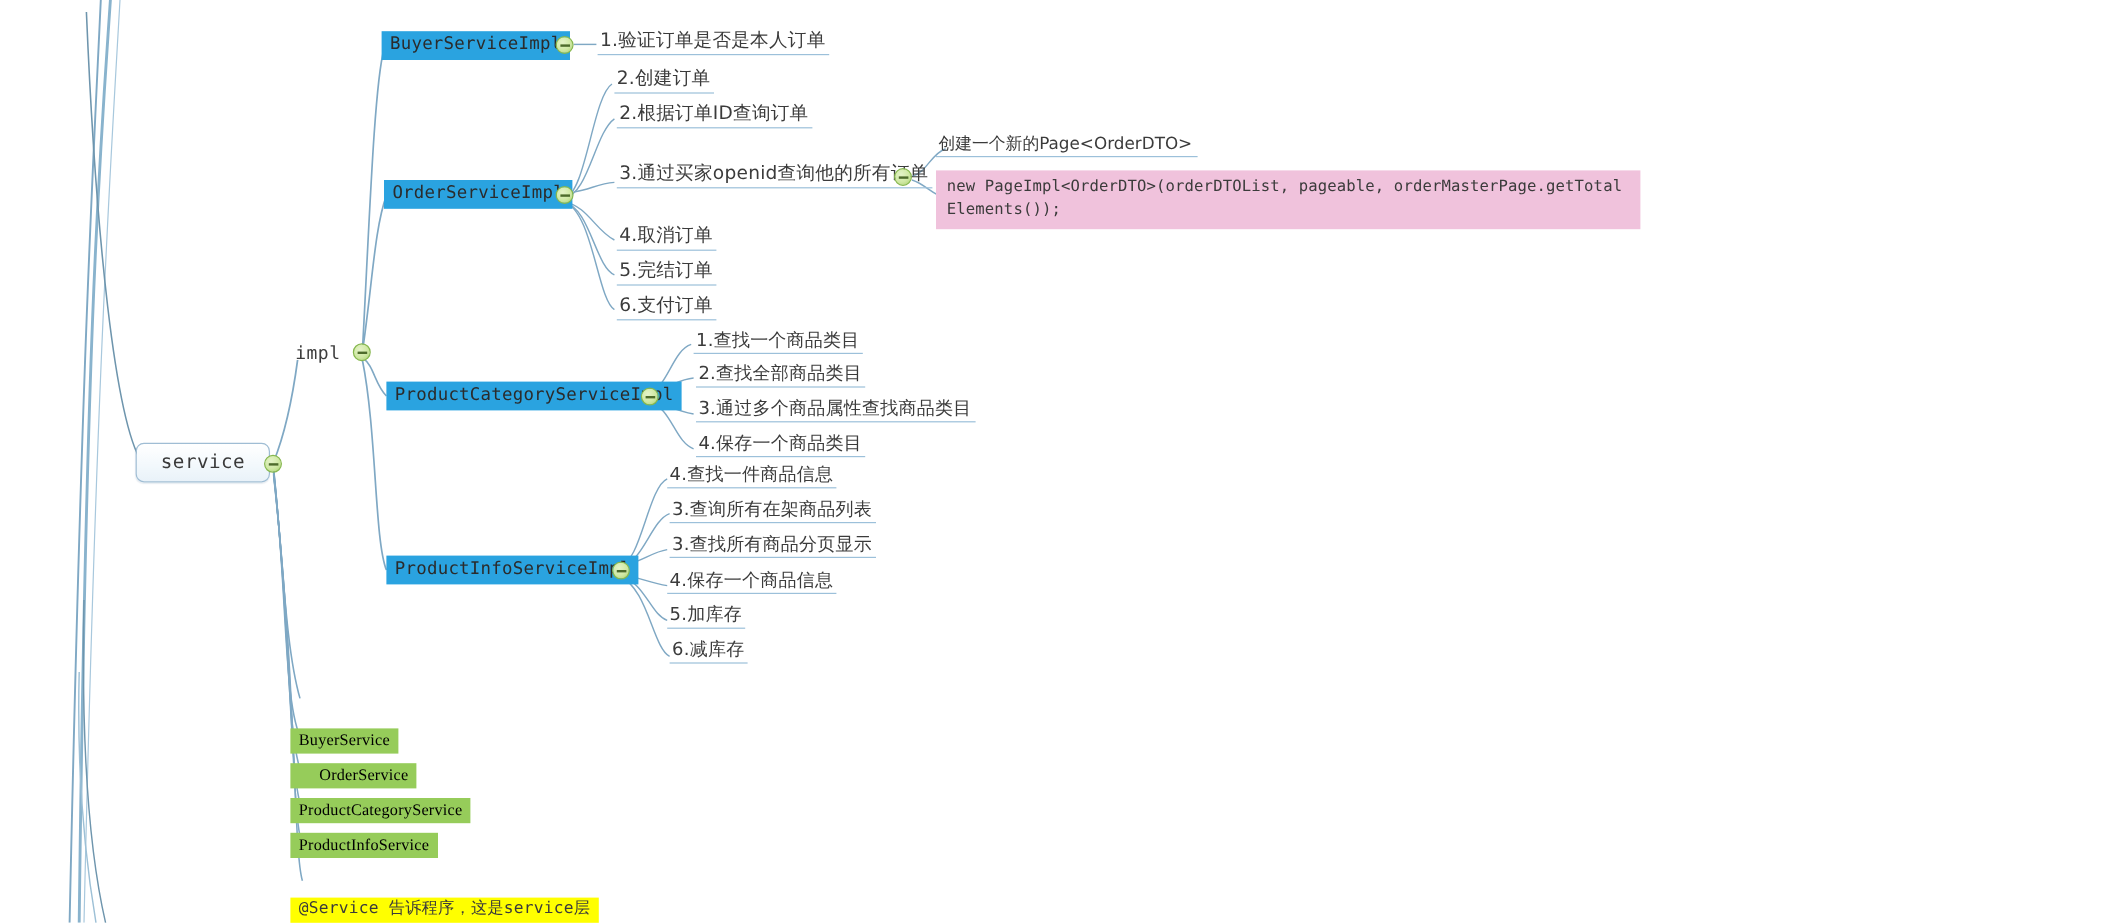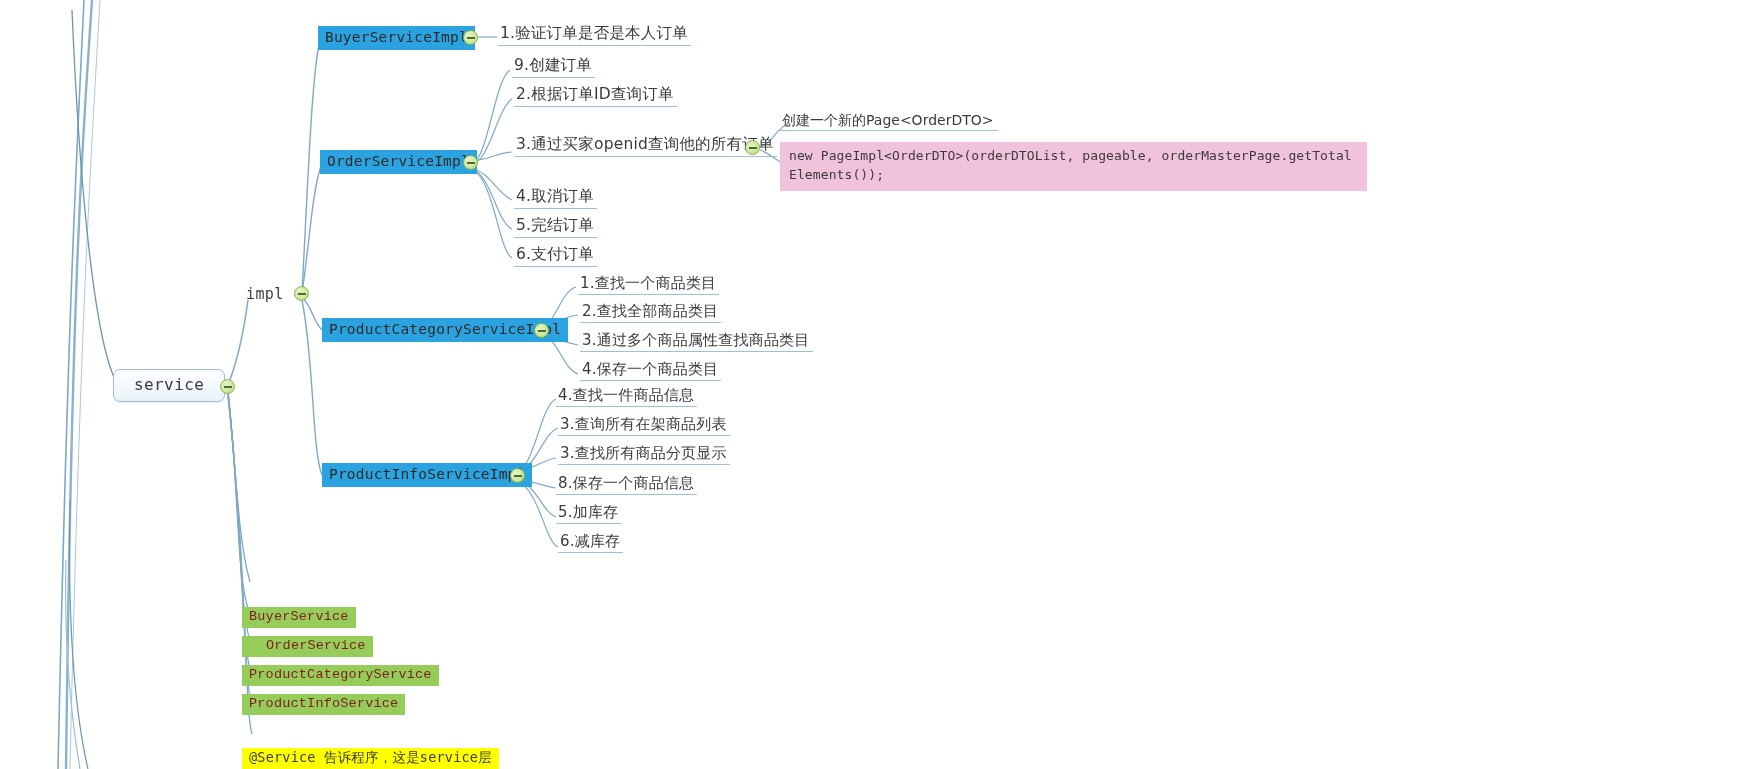--- a/index.html
+++ b/index.html
@@ -99,22 +99,22 @@
     color: #333333;
     line-height: 1.45;
     border-bottom: 1px solid #9cc0da;
     padding: 0 4px 3px 2px;
     width: 530px;
     white-space: normal;
   }
   
   .green-box {
     background: #96cc5a;
-    color: #7f1d1d;
-    font-family: Liberation Mono, monospace;
+    color: #000000;
+    font-family: Liberation Serif, serif;
     font-size: 13.5px;
     padding: 3px 7px 4px 7px;
     letter-spacing: 0.2px;
   }
   
   .yellow-box {
     background: #ffff00;
     color: #3b3b3b;
     font-family: "DejaVu Sans Mono", monospace;
     font-size: 13.5px;
@@ -219,21 +219,21 @@
   <div class="node leaf" style="left:498px; top:26px;">
     <span>1.验证订单是否是本人订单</span>
   </div>
 
   <div class="node blue-box" style="left:320px; top:150px;">
     <span>OrderServiceImpl</span>
   </div>
   <div class="toggle" style="left:463px; top:155px;"></div>
 
   <div class="node leaf" style="left:512px; top:58px;">
-    <span>9.创建订单</span>
+    <span>2.创建订单</span>
   </div>
   <div class="node leaf" style="left:514px; top:87px;">
     <span>2.根据订单ID查询订单</span>
   </div>
   <div class="node leaf" style="left:514px; top:137px;">
     <span>3.通过买家openid查询他的所有订单</span>
   </div>
   <div class="node leaf" style="left:514px; top:189px;">
     <span>4.取消订单</span>
   </div>
@@ -279,21 +279,21 @@
   <div class="node leaf small" style="left:556px; top:388px;">
     <span>4.查找一件商品信息</span>
   </div>
   <div class="node leaf small" style="left:558px; top:417px;">
     <span>3.查询所有在架商品列表</span>
   </div>
   <div class="node leaf small" style="left:558px; top:446px;">
     <span>3.查找所有商品分页显示</span>
   </div>
   <div class="node leaf small" style="left:556px; top:476px;">
-    <span>8.保存一个商品信息</span>
+    <span>4.保存一个商品信息</span>
   </div>
   <div class="node leaf small" style="left:556px; top:505px;">
     <span>5.加库存</span>
   </div>
   <div class="node leaf small" style="left:558px; top:534px;">
     <span>6.减库存</span>
   </div>
 
 
   <div class="node green-box" style="left:242px; top:607px;">

